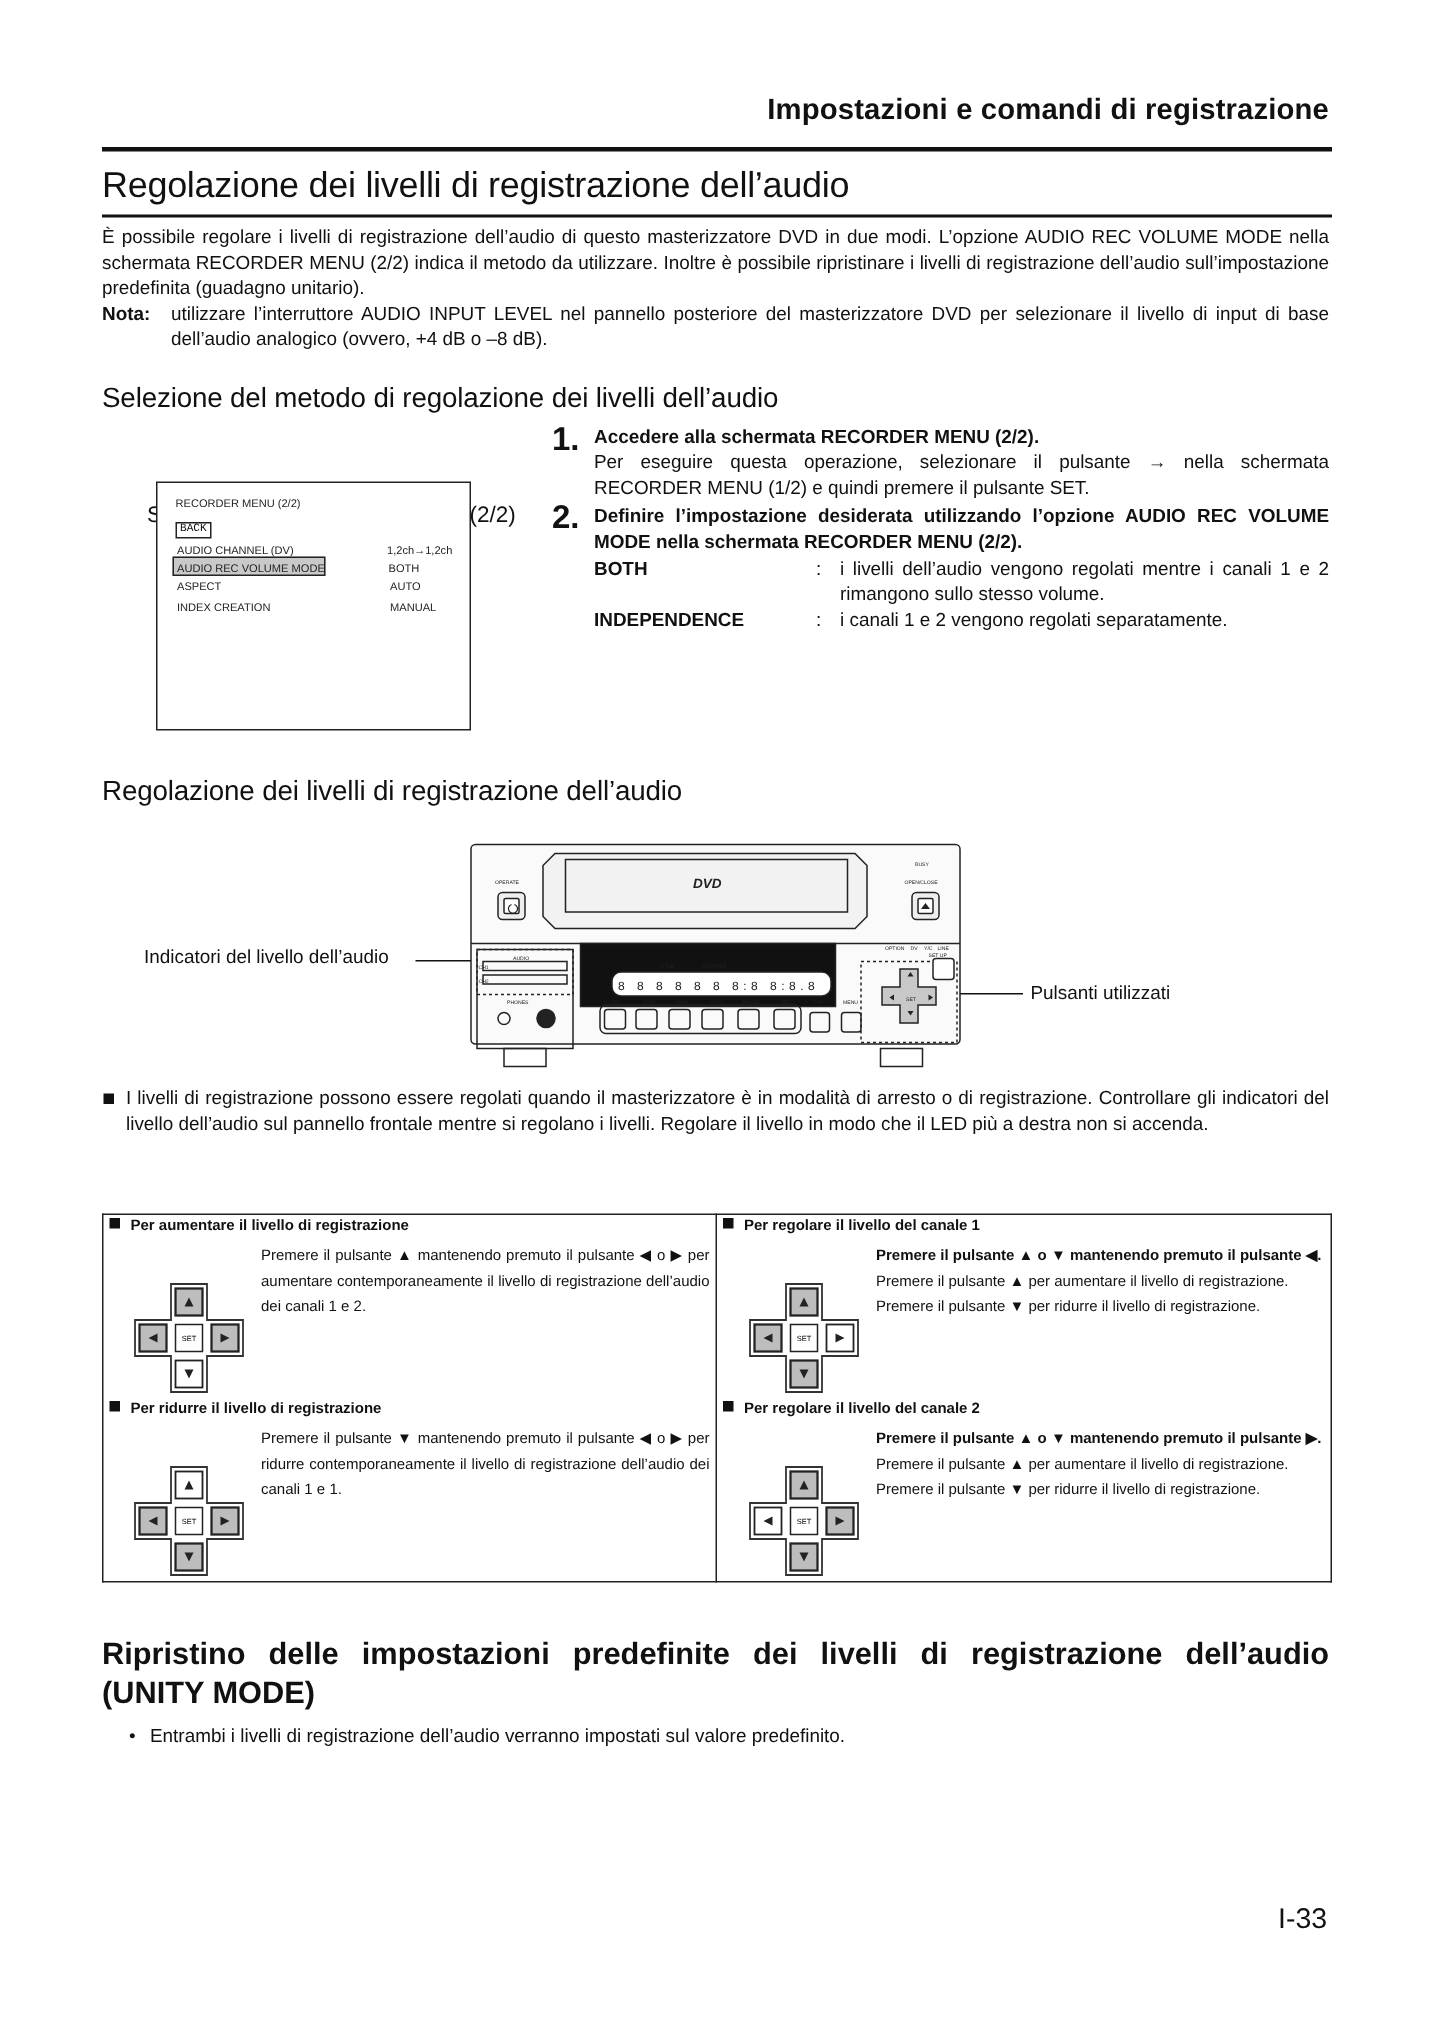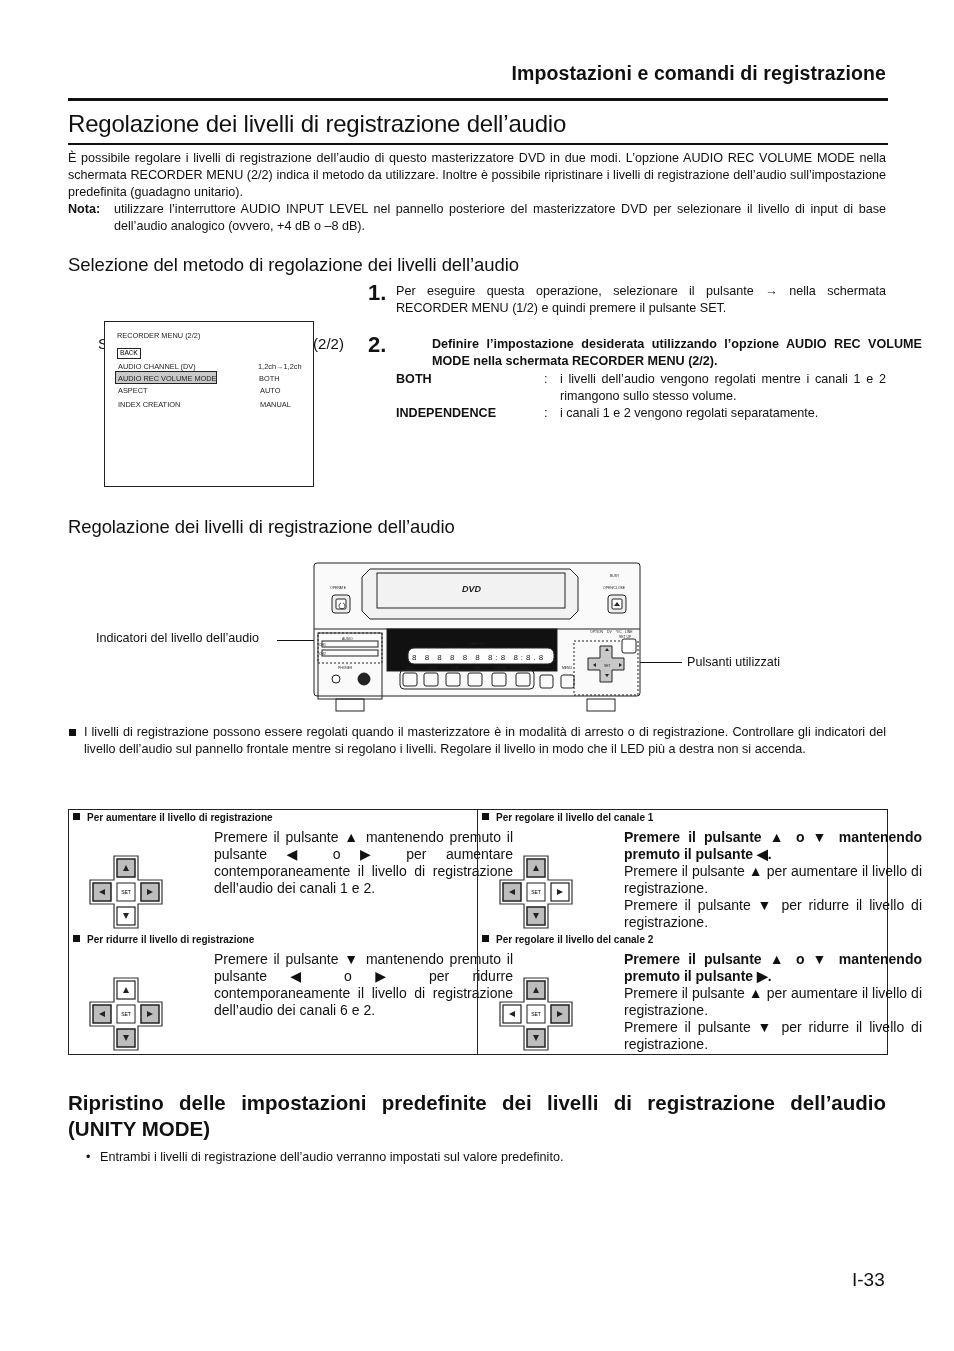--- a/index.html
+++ b/index.html
@@ -41,21 +41,21 @@
 
   .bullets { left: 68px; width: 818px; }
   .bullet { position: relative; padding-left: 16px; font-size: 12.6px; line-height: 17px; text-align: justify; }
   .bullet .sq { position: absolute; left: 1px; top: 5px; width: 7px; height: 7px; background: #111; }
 
   table.cmp { position: absolute; left: 68px; top: 809px; width: 819px; border-collapse: collapse; table-layout: fixed; }
   table.cmp th { border: 1.5px solid #222; font-size: 12.6px; font-weight: bold; height: 19px; padding: 0; }
   table.cmp td { border: 1.5px solid #222; vertical-align: top; padding: 0; height: 244px; position: relative; }
   .blk-title { position: absolute; left: 4px; font-size: 10px; font-weight: bold; white-space: nowrap; }
   .blk-title .sq { display: inline-block; width: 7px; height: 7px; background: #111; margin-right: 7px; vertical-align: 1px; }
-  .blk-text { position: absolute; font-size: 14px; line-height: 17px; text-align: justify; margin-left: 40px; }
+  .blk-text { position: absolute; font-size: 10px; line-height: 17px; text-align: justify; }
   .dpad { position: absolute; width: 76px; height: 76px; }
 
   .sec3-title { left: 68px; top: 1090px; width: 818px; font-size: 20.5px; font-weight: bold; line-height: 26px; text-align: justify; }
   .sec3-title .j { text-align-last: justify; display: block; }
   .sub-bullet { position: relative; padding-left: 32px; font-size: 12.6px; line-height: 17px; }
   .sub-bullet .dot { position: absolute; left: 18px; top: 0; }
   .page-num { left: 852px; top: 1269px; font-size: 19px; }
 </style>
 </head>
 <body>
@@ -83,24 +83,25 @@
   <div class="mt" style="left:154px;top:52px;">BOTH</div>
   <div class="mt" style="left:13px;top:64px;">ASPECT</div>
   <div class="mt" style="left:155px;top:64px;">AUTO</div>
   <div class="mt" style="left:13px;top:78px;">INDEX CREATION</div>
   <div class="mt" style="left:155px;top:78px;">MANUAL</div>
 </div>
 
 <div class="abs steps">
   <div class="step-num" style="top:0;">1.</div>
   <div class="step-body" style="top:0;">
+    <div class="b">Accedere alla schermata RECORDER MENU (2/2).</div>
     <div><span>Per eseguire questa operazione, selezionare il pulsante</span> <span>→</span> <span>nella schermata RECORDER MENU (1/2) e quindi premere il pulsante SET.</span></div>
   </div>
   <div class="step-num" style="top:52px;">2.</div>
-  <div class="step-body b" style="top:53px;margin-left:36px;">Definire l’impostazione desiderata utilizzando l’opzione AUDIO REC VOLUME MODE nella schermata RECORDER MENU (2/2).</div>
+  <div class="step-body b" style="top:53px;">Definire l’impostazione desiderata utilizzando l’opzione AUDIO REC VOLUME MODE nella schermata RECORDER MENU (2/2).</div>
   <div class="opt-row" style="top:88px;">
     <span class="opt-key">BOTH</span>
     <span class="opt-colon">:</span>
     <span class="opt-val">i livelli dell’audio vengono regolati mentre i canali 1 e 2 rimangono sullo stesso volume.</span>
   </div>
   <div class="opt-row" style="top:122px;">
     <span class="opt-key">INDEPENDENCE</span>
     <span class="opt-colon">:</span>
     <span class="opt-val">i canali 1 e 2 vengono regolati separatamente.</span>
   </div>
@@ -222,21 +223,21 @@
             <path d="M35 17 l3 -6 l3 6 z" fill="#222"></path>
         <rect x="5" y="29" width="18" height="18" fill="#bdbdbd" stroke="#222" stroke-width="1.5"></rect>
             <path d="M17 35 l-6 3 l6 3 z" fill="#222"></path>
         <rect x="53" y="29" width="18" height="18" fill="#bdbdbd" stroke="#222" stroke-width="1.5"></rect>
             <path d="M59 35 l6 3 l-6 3 z" fill="#222"></path>
         <rect x="29" y="53" width="18" height="18" fill="#bdbdbd" stroke="#222" stroke-width="1.5"></rect>
             <path d="M35 59 l3 6 l3 -6 z" fill="#222"></path>
         <rect x="29" y="29" width="18" height="18" fill="#fff" stroke="#222" stroke-width="1"></rect>
             <text x="38" y="40" font-size="5" text-anchor="middle" font-family="Liberation Sans, sans-serif">SET</text>
       </svg>
-      <div class="blk-text" style="left:105px;top:141px;width:299px;">Premere il pulsante ▼ mantenendo premuto il pulsante ◀ o ▶ per ridurre contemporaneamente il livello di registrazione dell’audio dei canali 6 e 2.</div>
+      <div class="blk-text" style="left:105px;top:141px;width:299px;">Premere il pulsante ▼ mantenendo premuto il pulsante ◀ o ▶ per ridurre contemporaneamente il livello di registrazione dell’audio dei canali 1 e 1.</div>
     </td>
     <td>
       <div class="blk-title" style="top:2px;"><span class="sq"></span><span>Per regolare il livello del canale 1</span></div>
       <svg class="dpad" style="left:20px;top:44px;" viewBox="0 0 76 76">
         <path d="M26 2 h24 v24 h24 v24 h-24 v24 h-24 v-24 h-24 v-24 h24 z" fill="#fff" stroke="#333" stroke-width="1.2"></path>
         <rect x="29" y="5" width="18" height="18" fill="#bdbdbd" stroke="#222" stroke-width="1.5"></rect>
             <path d="M35 17 l3 -6 l3 6 z" fill="#222"></path>
         <rect x="5" y="29" width="18" height="18" fill="#bdbdbd" stroke="#222" stroke-width="1.5"></rect>
             <path d="M17 35 l-6 3 l6 3 z" fill="#222"></path>
         <rect x="53" y="29" width="18" height="18" fill="#fff" stroke="#222" stroke-width="1.2"></rect>

